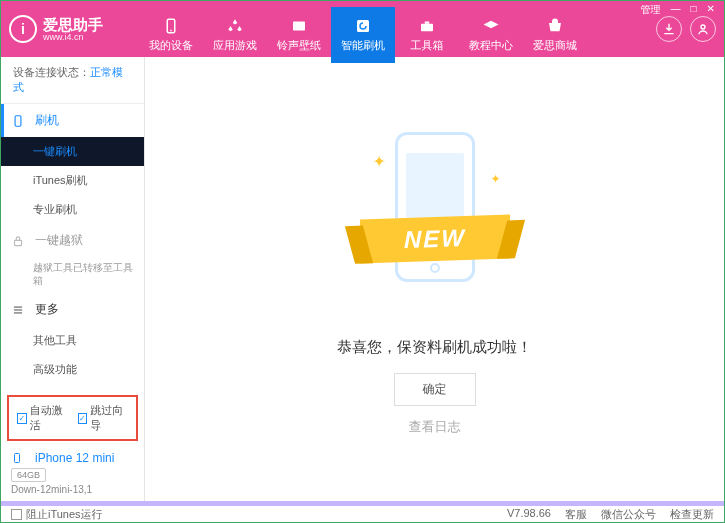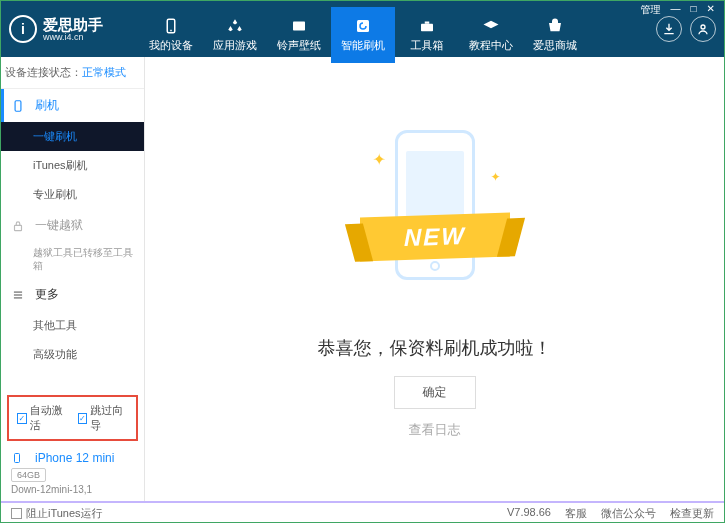--- a/index.html
+++ b/index.html
@@ -1,34 +1,34 @@
 <!DOCTYPE html>
 <html><head>
 <meta charset="utf-8">
 <style>
 * { margin: 0; padding: 0; box-sizing: border-box; }
 body { font-family: "Microsoft YaHei", Arial, sans-serif; font-size: 12px; background: #fff; width: 725px; height: 523px; overflow: hidden; border: 1px solid #3fa663; }
-.header { background: #0c4a6e; height: 56px; display: flex; align-items: center; padding: 0 8px; color: #fff; position: relative; }
+.header { background: #ec4899; height: 56px; display: flex; align-items: center; padding: 0 8px; color: #fff; position: relative; }
 .logo-area { display: flex; align-items: center; width: 130px; }
 .logo-circle { width: 28px; height: 28px; border: 2px solid #fff; border-radius: 50%; display: flex; align-items: center; justify-content: center; font-weight: bold; font-size: 14px; margin-right: 6px; }
 .logo-text { display: flex; flex-direction: column; }
 .logo-title { font-size: 15px; font-weight: bold; line-height: 1; }
 .logo-url { font-size: 9px; opacity: 0.9; }
 .nav-tabs { display: flex; flex: 1; height: 100%; margin-top: 12px; }
 .nav-tab { width: 64px; display: flex; flex-direction: column; align-items: center; justify-content: center; cursor: pointer; }
 .nav-tab.active { background: #0d7ae6; }
 .nav-tab-icon { width: 20px; height: 18px; margin-bottom: 3px; }
 .nav-tab-label { font-size: 11px; }
 .header-right { display: flex; align-items: center; gap: 8px; margin-left: auto; }
 .header-btn { width: 26px; height: 26px; border: 1.5px solid rgba(255,255,255,0.7); border-radius: 50%; display: flex; align-items: center; justify-content: center; cursor: pointer; }
 .winctrl { position: absolute; top: 2px; right: 6px; display: flex; gap: 4px; font-size: 10px; }
 .winctrl span { cursor: pointer; padding: 0 3px; }
 .content { display: flex; height: 444px; }
 .sidebar { width: 144px; border-right: 1px solid #e5e5e5; display: flex; flex-direction: column; }
-.status-bar { padding: 8px 4px; font-size: 11px; color: #666; border-bottom: 1px solid #eee; }
+.status-bar { padding: 8px 12px; font-size: 11px; color: #666; border-bottom: 1px solid #eee; }
 .status-val { color: #1a8cff; }
 .side-section { }
 .side-header { display: flex; align-items: center; padding: 8px 10px; color: #333; cursor: pointer; gap: 10px; }
 .side-header.blue { color: #1a8cff; border-left: 3px solid #1a8cff; padding-left: 7px; }
 .side-header.gray { color: #999; }
 .side-item { padding: 7px 10px 7px 32px; color: #555; font-size: 11px; cursor: pointer; }
 .side-item.active { background: #0f172a; color: #1a8cff; }
 .side-note { padding: 4px 10px 6px 32px; color: #999; font-size: 10px; line-height: 1.3; }
 .checkbox-row { display: flex; gap: 10px; padding: 6px 8px; border: 2px solid #e74c3c; margin: 4px 6px; font-size: 11px; }
 .checkbox-item { display: flex; align-items: center; gap: 3px; color: #555; cursor: pointer; }
@@ -41,24 +41,24 @@
 .phone-illus { width: 140px; height: 200px; position: relative; margin-bottom: 16px; }
 .phone-body { position: absolute; left: 30px; top: 10px; width: 80px; height: 150px; background: #fff; border: 3px solid #d0e8ff; border-radius: 12px; }
 .phone-screen { position: absolute; left: 8px; top: 18px; right: 8px; bottom: 22px; background: #e8f4ff; border-radius: 2px; }
 .phone-home { position: absolute; bottom: 6px; left: 50%; transform: translateX(-50%); width: 10px; height: 10px; border: 2px solid #d0e8ff; border-radius: 50%; }
 .new-ribbon { position: absolute; left: -5px; top: 95px; width: 150px; height: 44px; background: #ffc933; display: flex; align-items: center; justify-content: center; transform: skewY(-2deg); }
 .new-ribbon::before, .new-ribbon::after { content: ''; position: absolute; top: 6px; width: 18px; height: 38px; background: #e6a800; z-index: -1; }
 .new-ribbon::before { left: -10px; transform: skewX(15deg); }
 .new-ribbon::after { right: -10px; transform: skewX(-15deg); }
 .new-text { font-size: 24px; font-weight: 900; color: #fff; letter-spacing: 2px; font-style: italic; }
 .sparkle { position: absolute; color: #ffc933; }
-.success-msg { font-size: 18px; color: #333; margin-bottom: 16px; }
+.success-msg { font-size: 15px; color: #333; margin-bottom: 16px; }
 .confirm-btn { padding: 7px 28px; border: 1px solid #ddd; background: #fff; color: #555; cursor: pointer; font-size: 12px; margin-bottom: 12px; }
 .log-link { color: #aaa; font-size: 13px; cursor: pointer; }
-.footer { height: 22px; border-top: 2px solid #c4b5fd; display: flex; align-items: center; padding: 0 10px; font-size: 11px; color: #666; }
+.footer { height: 22px; border-top: 5px solid #c4b5fd; display: flex; align-items: center; padding: 0 10px; font-size: 11px; color: #666; }
 .footer-left { display: flex; align-items: center; gap: 4px; }
 .footer-cb { width: 11px; height: 11px; border: 1px solid #999; }
 .footer-right { margin-left: auto; display: flex; gap: 14px; }
 .footer-right span { cursor: pointer; }
 .hicon { width: 16px; height: 16px; display: inline-block; }
 </style>
 </head>
 <body>
 
 <div class="header">

